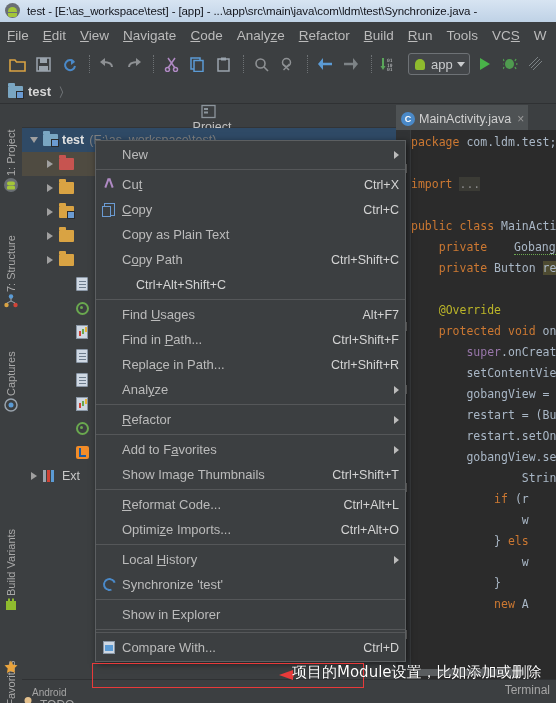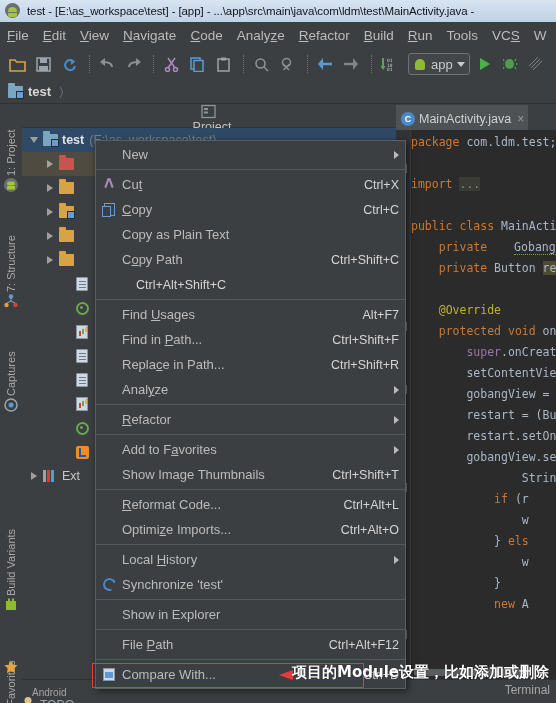--- a/index.html
+++ b/index.html
@@ -226,21 +226,21 @@
     position:absolute;left:92px;top:663px;width:272px;height:25px;
     border:1px solid #e83a3a;box-sizing:border-box;z-index:60;pointer-events:none;
   }
   #arrow{
     position:absolute;left:272px;top:666px;width:22px;height:18px;z-index:61;
   }
   #cnnote{
     position:absolute;left:292px;top:663px;z-index:61;
     font-size:15px;color:#ffffff;white-space:nowrap;
     font-family:"DejaVu Sans","Liberation Sans",sans-serif;
-    letter-spacing:0px;text-shadow:0 0 1px #000;font-weight:bold;
+    letter-spacing:0px;text-shadow:0 0 1px #000;
   }
   .scissor{width:14px;height:13px;position:relative;}
   .scissor:before,.scissor:after{
     content:"";position:absolute;width:2px;height:10px;background:#b08ac4;top:0;
   }
   .scissor:before{left:4px;transform:rotate(20deg);}
   .scissor:after{left:8px;transform:rotate(-20deg);}
   .copy-ic{width:11px;height:13px;border:1.5px solid #6b9bd2;box-sizing:border-box;position:relative;background:#3c3f41;}
   .copy-ic:before{content:"";position:absolute;left:-3px;top:2px;width:9px;height:11px;border:1.5px solid #6b9bd2;box-sizing:border-box;background:#3c3f41;}
   .paste-ic{width:12px;height:13px;border:1.5px solid #c9a227;box-sizing:border-box;background:#4a4432;position:relative;}
@@ -249,21 +249,21 @@
   .cmp-ic{width:12px;height:13px;border:1.5px solid #8a97a6;box-sizing:border-box;background:#cfd8e3;position:relative;}
   .cmp-ic:after{content:"";position:absolute;left:1px;top:3px;width:8px;height:6px;background:#5b9bd5;}
 </style>
 </head>
 <body>
 
 <div id="titlebar">
   <div class="tb-icon">
       <div class="droid"></div>
     </div>
-  <div class="tb-text">test - [E:\as_workspace\test] - [app] - ...\app\src\main\java\com\ldm\test\MainActivity.java -</div>
+  <div class="tb-text">test - [E:\as_workspace\test] - [app] - ...\app\src\main\java\com\ldm\test\Synchronize.java -</div>
 </div>
 
 <div id="menubar">
   <div class="mi"><u>F</u><span>ile</span></div>
   <div class="mi"><u>E</u>dit</div>
   <div class="mi"><u>V</u>iew</div>
   <div class="mi"><u>N</u>avigate</div>
   <div class="mi"><u>C</u>ode</div>
   <div class="mi">Analy<u>z</u>e</div>
   <div class="mi"><u>R</u>efactor</div>
@@ -756,25 +756,20 @@
     <div class="mlbl">Synchronize 'test'</div>
   </div>
   <div class="msep"></div>
 
   <div class="mrow">
     <div class="mic"></div>
     <div class="mlbl">Show in Explorer</div>
   </div>
   <div class="msep"></div>
 
-  <div class="mrow">
-    <div class="mic"></div>
-    <div class="mlbl">File <u>P</u>ath</div>
-    <div class="macc">Ctrl+Alt+F12</div>
-  </div>
   <div class="msep"></div>
 
   <div class="mrow">
     <div class="mic">
         <span class="cmp-ic"></span>
       </div>
     <div class="mlbl">Compare With...</div>
     <div class="macc">Ctrl+D</div>
   </div>
 

